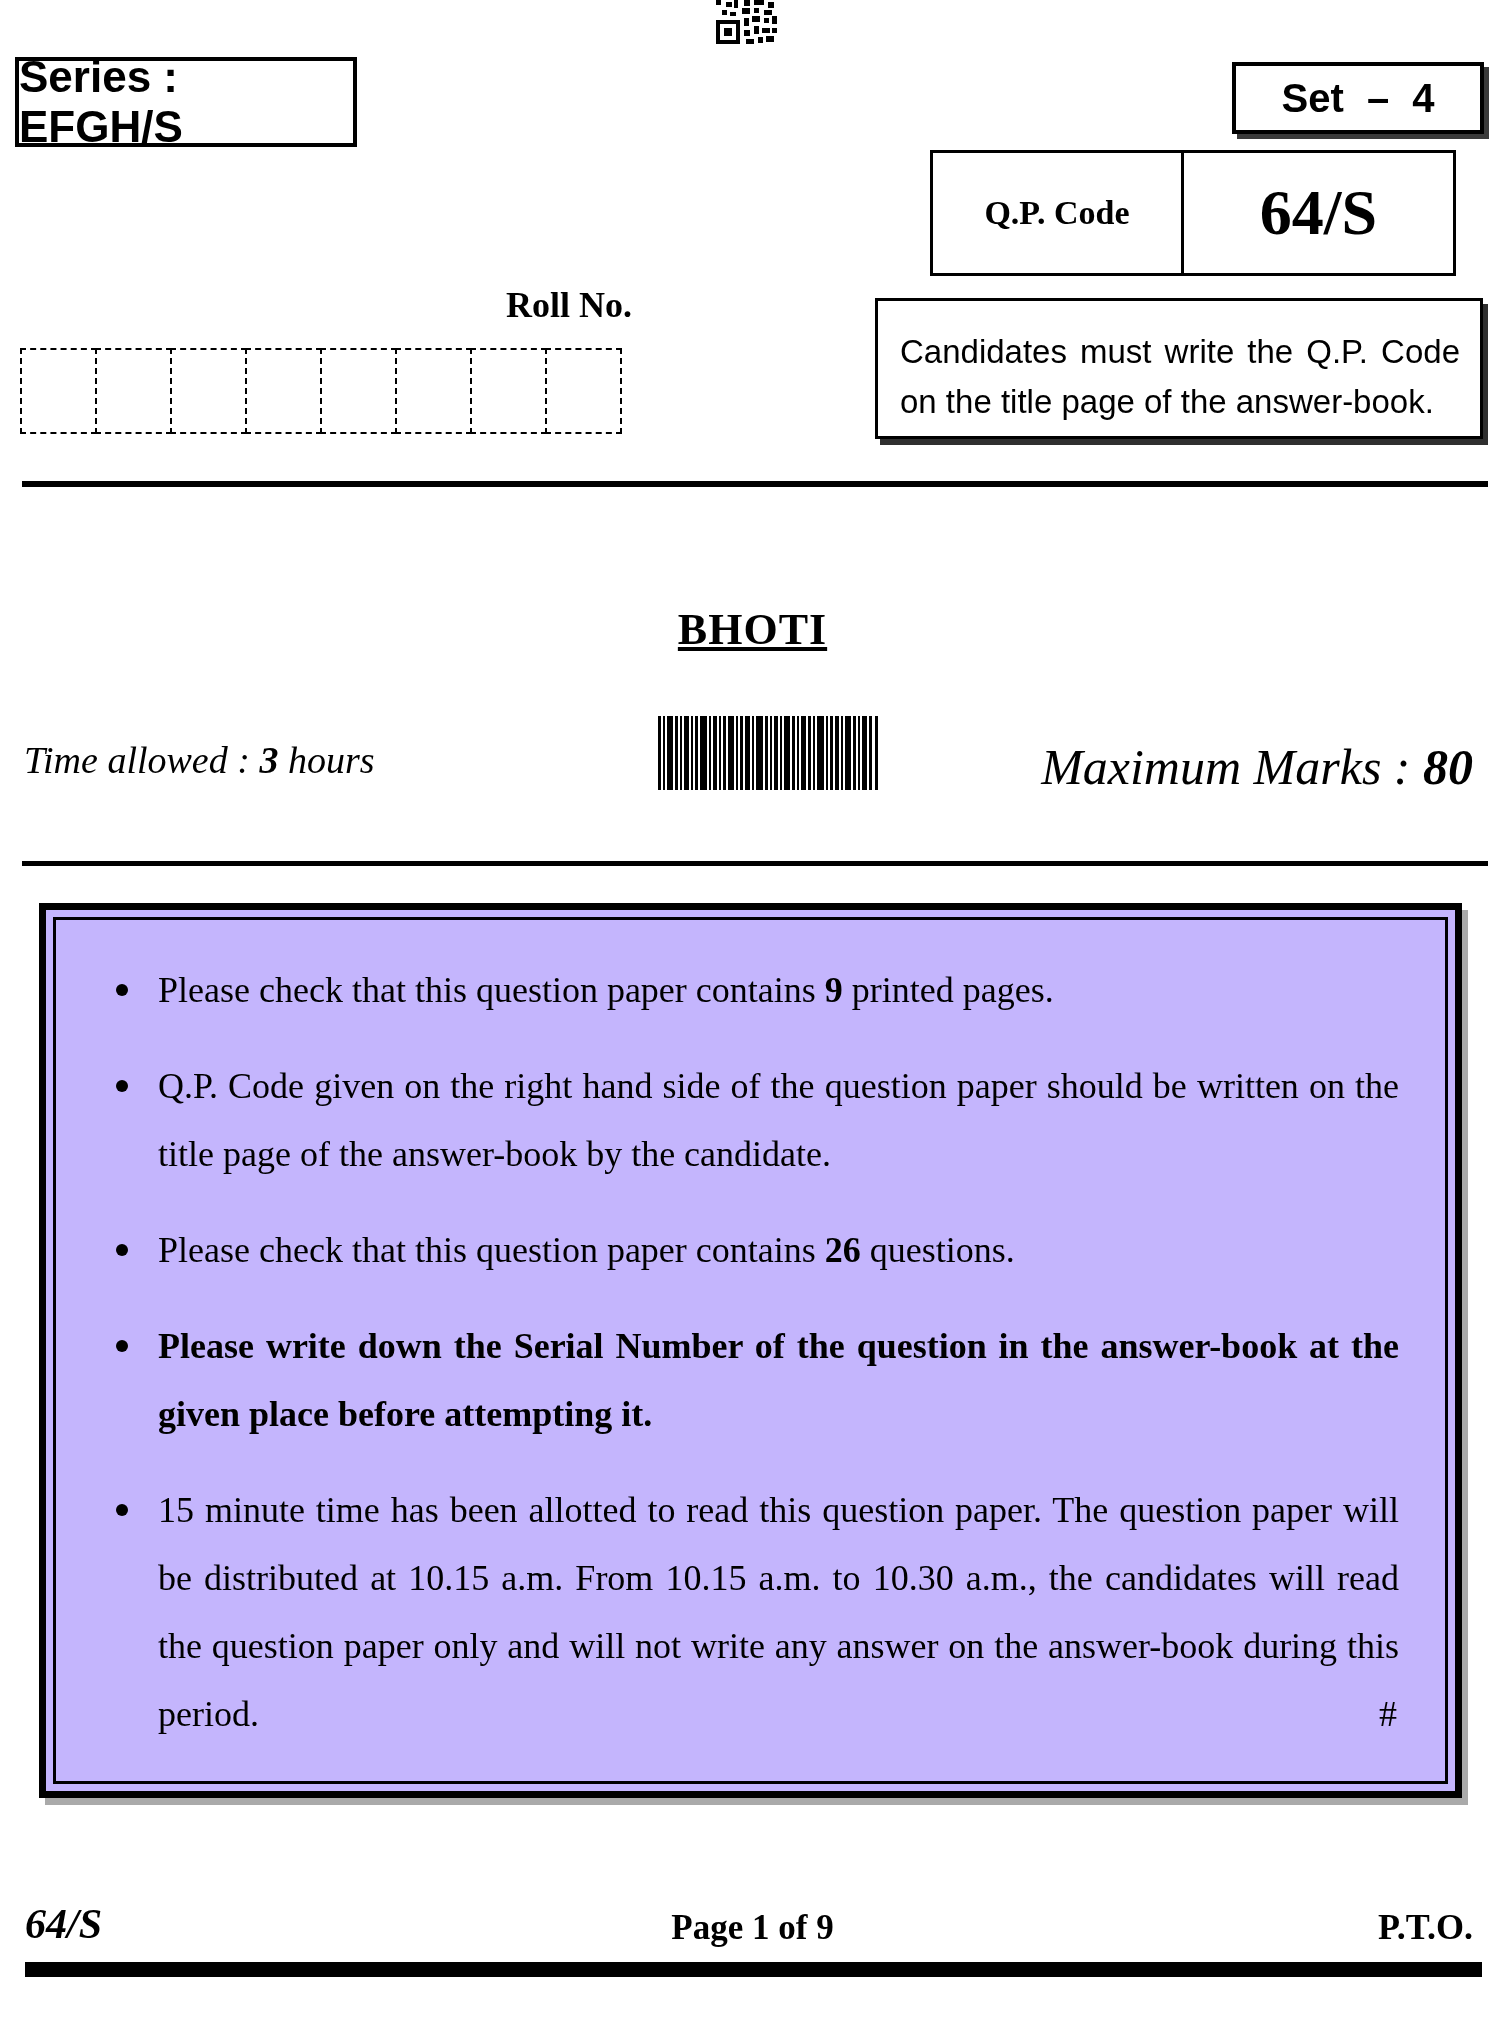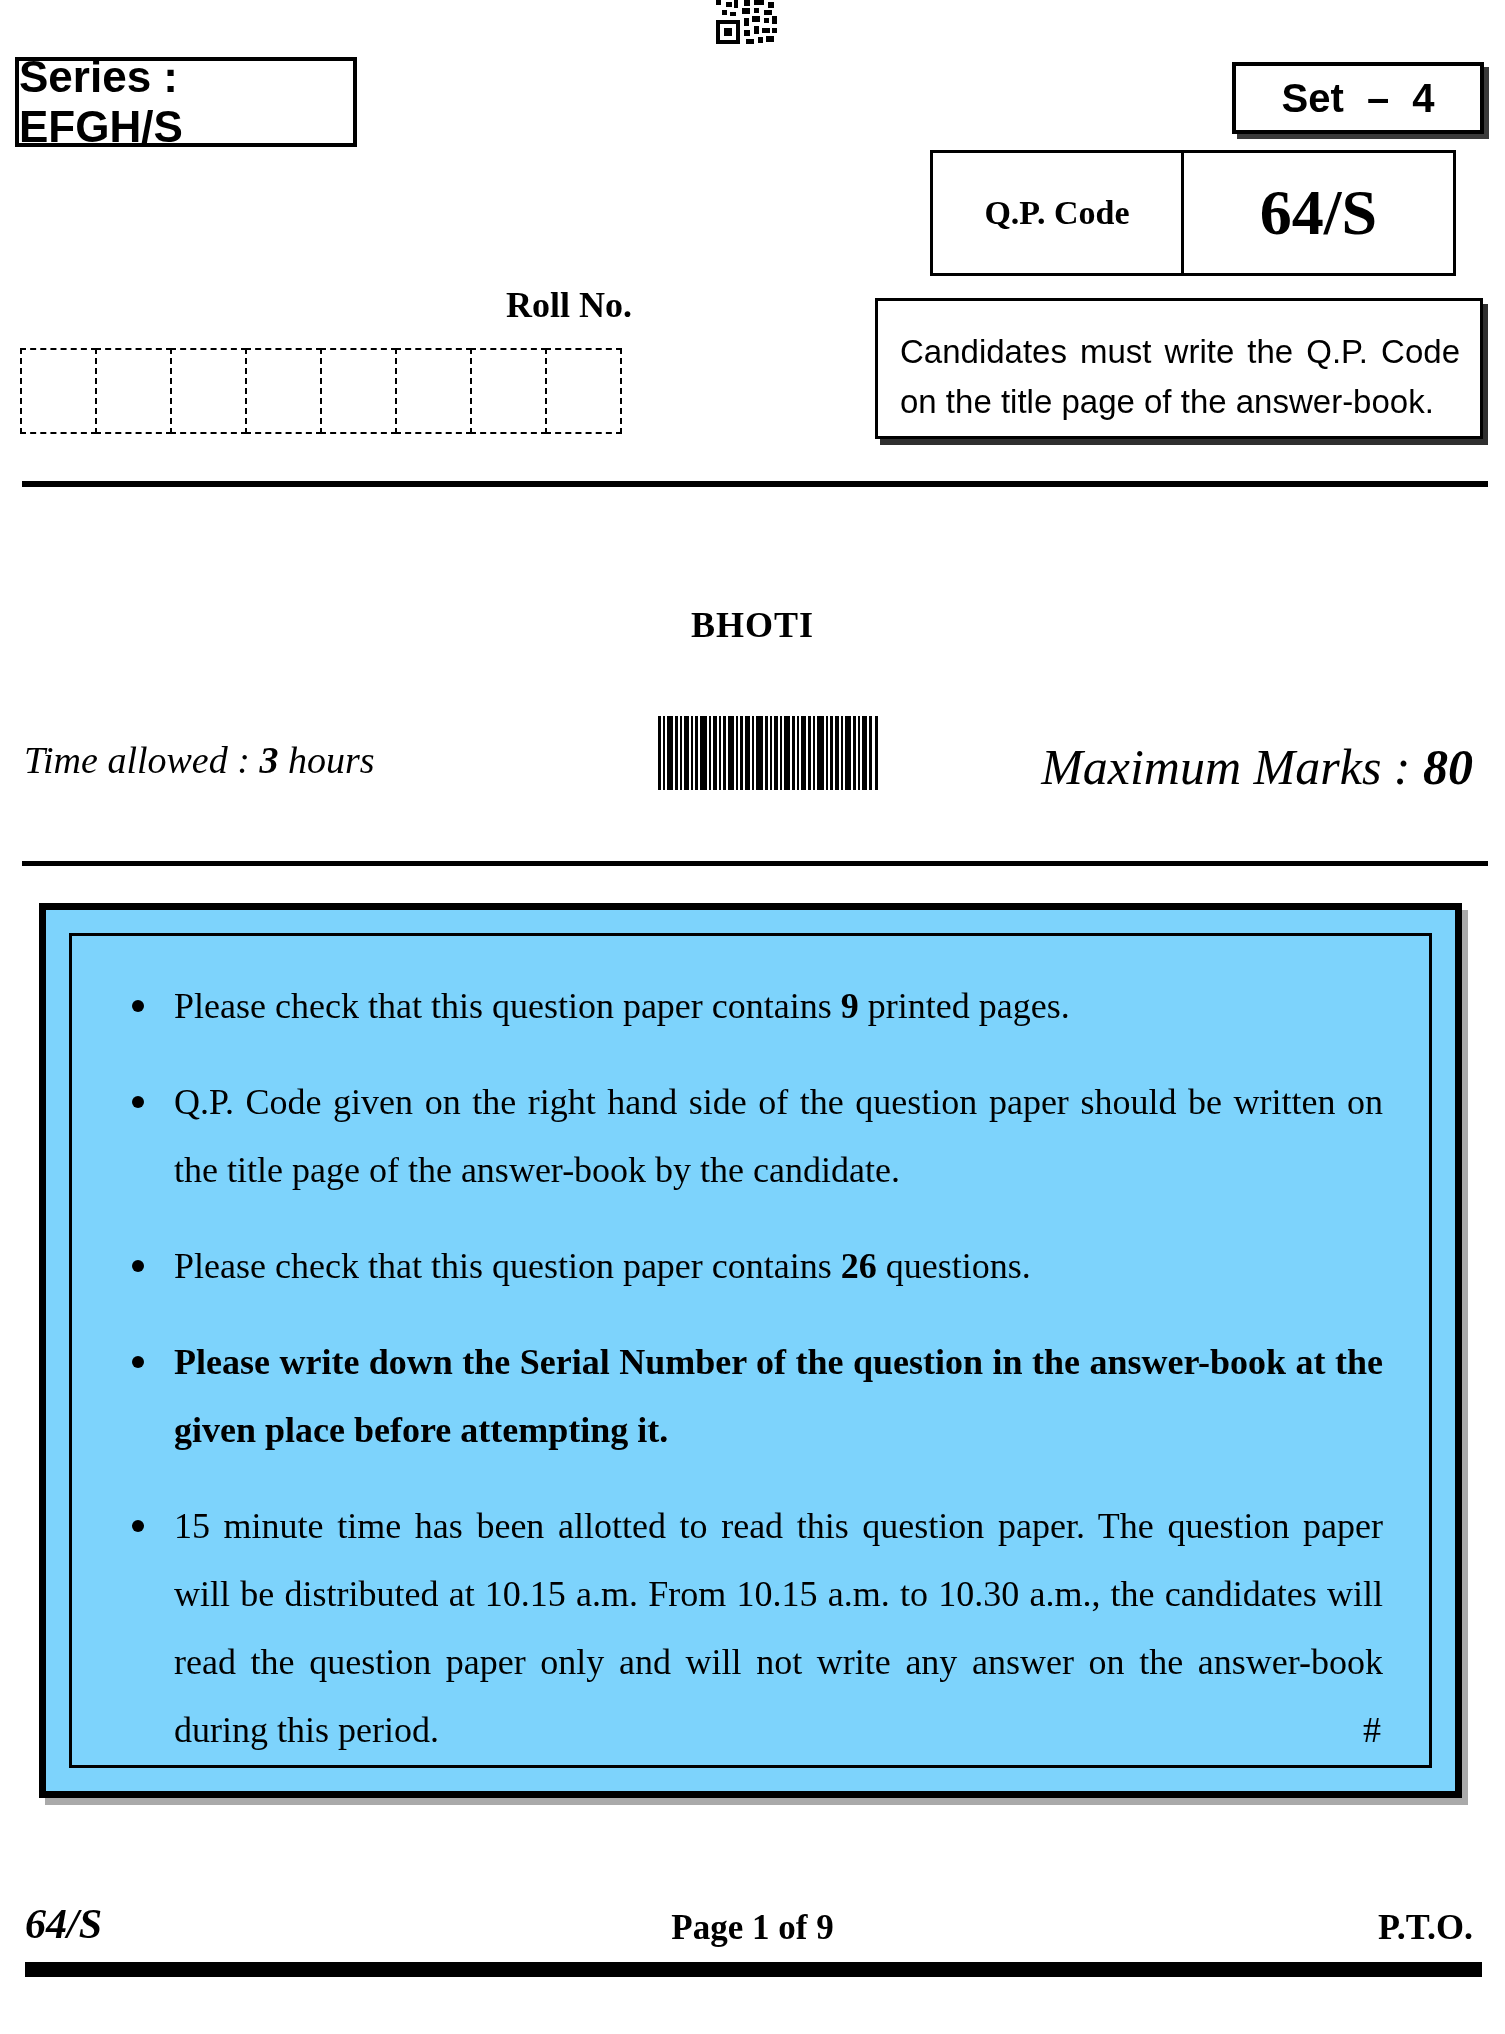--- a/index.html
+++ b/index.html
@@ -55,36 +55,36 @@
     border:3px solid #000; box-shadow:5px 6px 0 #2f2f2f;
     font-family:"Liberation Sans", sans-serif; font-size:33px; line-height:50px;
     padding:26px 20px 0 22px; text-align:justify;
   }
   
   .rule-1 { position:absolute; left:22px; top:481px; width:1466px; height:6px; background:#000; }
   .rule-2 { position:absolute; left:22px; top:861px; width:1466px; height:5px; background:#000; }
   
   .subject-title {
     position:absolute; left:0; top:604px; width:100%; text-align:center;
-    font-weight:bold; font-size:36px; letter-spacing:1px;
+    font-weight:bold; font-size:44px; letter-spacing:1px;text-decoration:underline;
   }
   
   .time-allowed {
     position:absolute; left:24px; top:738px; font-style:italic; font-size:38px;
   }
   .max-marks {
     position:absolute; right:32px; top:738px; font-style:italic; font-size:50px;
   }
   .num-strong { font-weight:bold; }
   .barcode { position:absolute; left:658px; top:716px; width:220px; height:74px; }
   
   .instr-outer {
     position:absolute; left:39px; top:903px; width:1423px; height:895px;
-    border:7px solid #000; padding:23px; box-shadow:6px 7px 0 #aaaaaa;
-    background:#7dd3fc;
+    border:7px solid #000; padding:7px; box-shadow:6px 7px 0 #aaaaaa;
+    background:#c4b5fd;
   }
   .instr-inner {
     width:100%; height:100%; border:3px solid #000;
     padding:36px 46px 20px 50px;
   }
   .instr-list { list-style:none; }
   .instr-list li {
     position:relative; padding-left:52px; font-size:36px; line-height:68px;
     margin-bottom:28px;
   }

